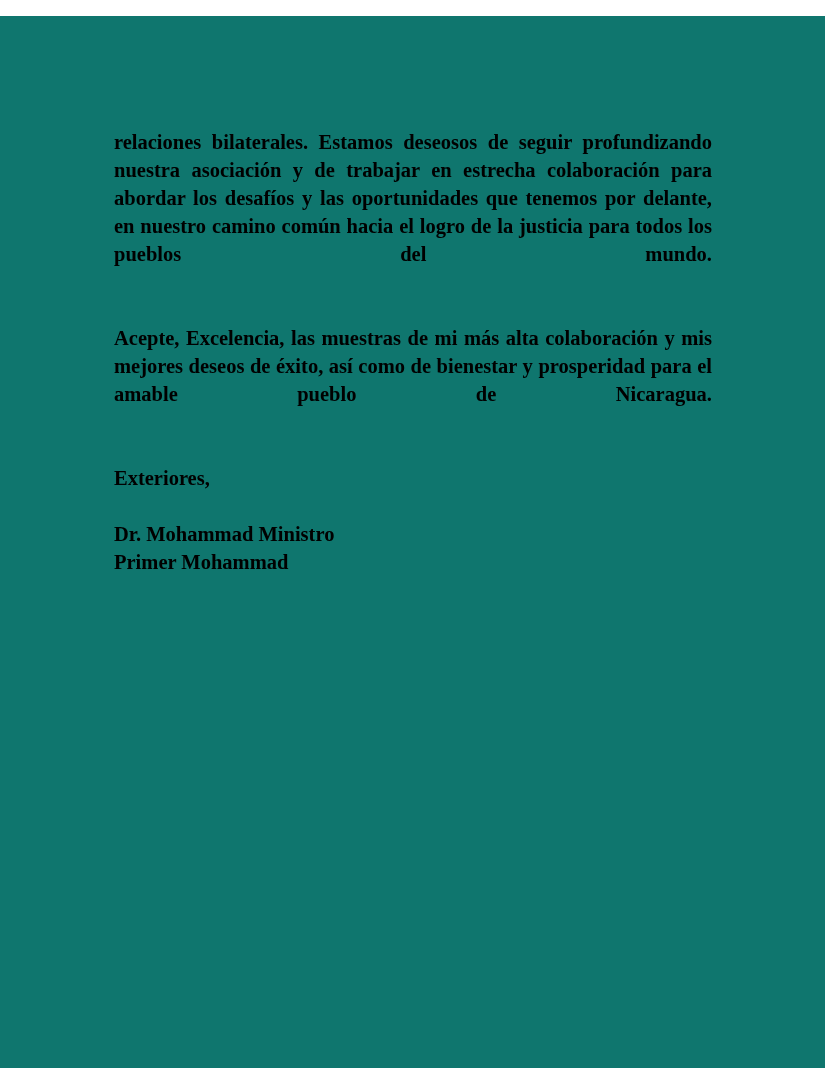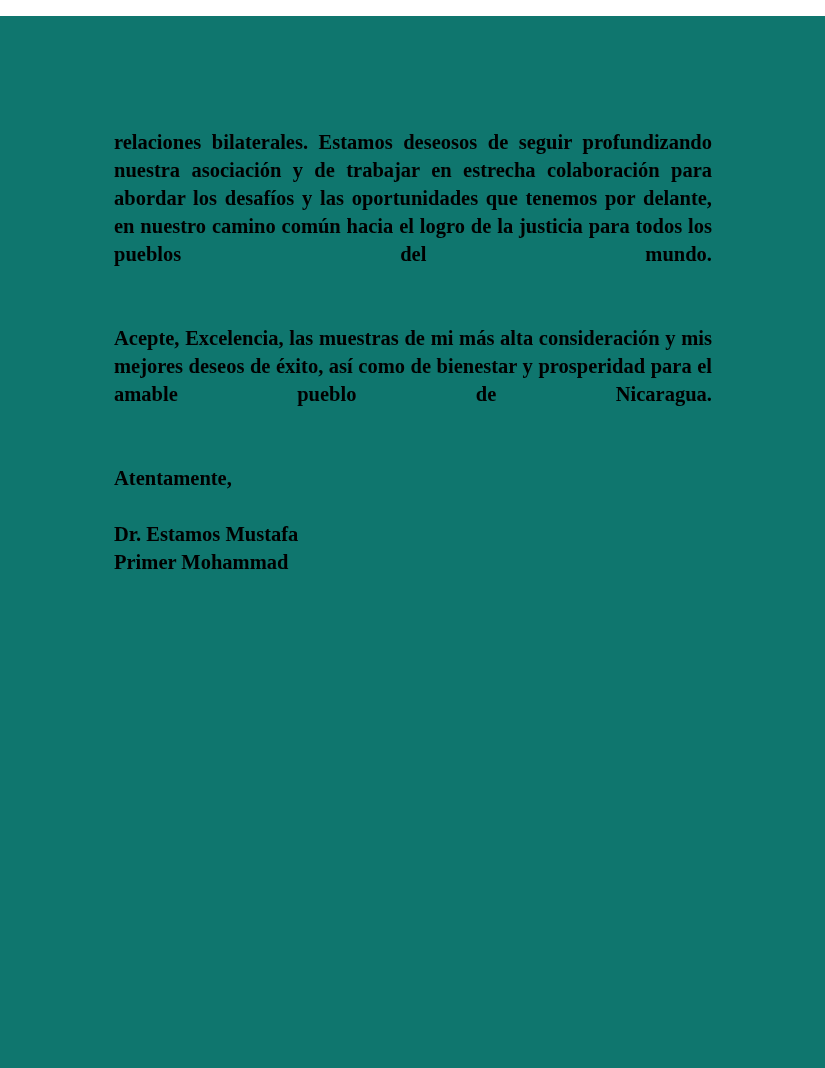--- a/index.html
+++ b/index.html
@@ -58,23 +58,23 @@
   }
 </style>
 </head>
 <body>
 
 <div class="page">
   <div class="content">
 
     <p class="para justified">relaciones bilaterales. Estamos deseosos de seguir profundizando nuestra asociación y de trabajar en estrecha colaboración para abordar los desafíos y las oportunidades que tenemos por delante, en nuestro camino común hacia el logro de la justicia para todos los pueblos del mundo.</p>
 
-    <p class="para justified">Acepte, Excelencia, las muestras de mi más alta consideración y mis mejores deseos de éxito, así como de bienestar y prosperidad para el amable pueblo de Nicaragua.</p>
+    <p class="para justified">Acepte, Excelencia, las muestras de mi más alta colaboración y mis mejores deseos de éxito, así como de bienestar y prosperidad para el amable pueblo de Nicaragua.</p>
 
-    <p class="block">Atentamente,</p>
+    <p class="block">Exteriores,</p>
 
     <div class="block last">
-      <span class="sig-line">Dr. Estamos Mustafa</span>
+      <span class="sig-line">Dr. Mohammad Ministro</span>
       <span class="sig-line">Primer Mohammad</span>
     </div>
 
   </div>
 </div>
 
 </body></html>

